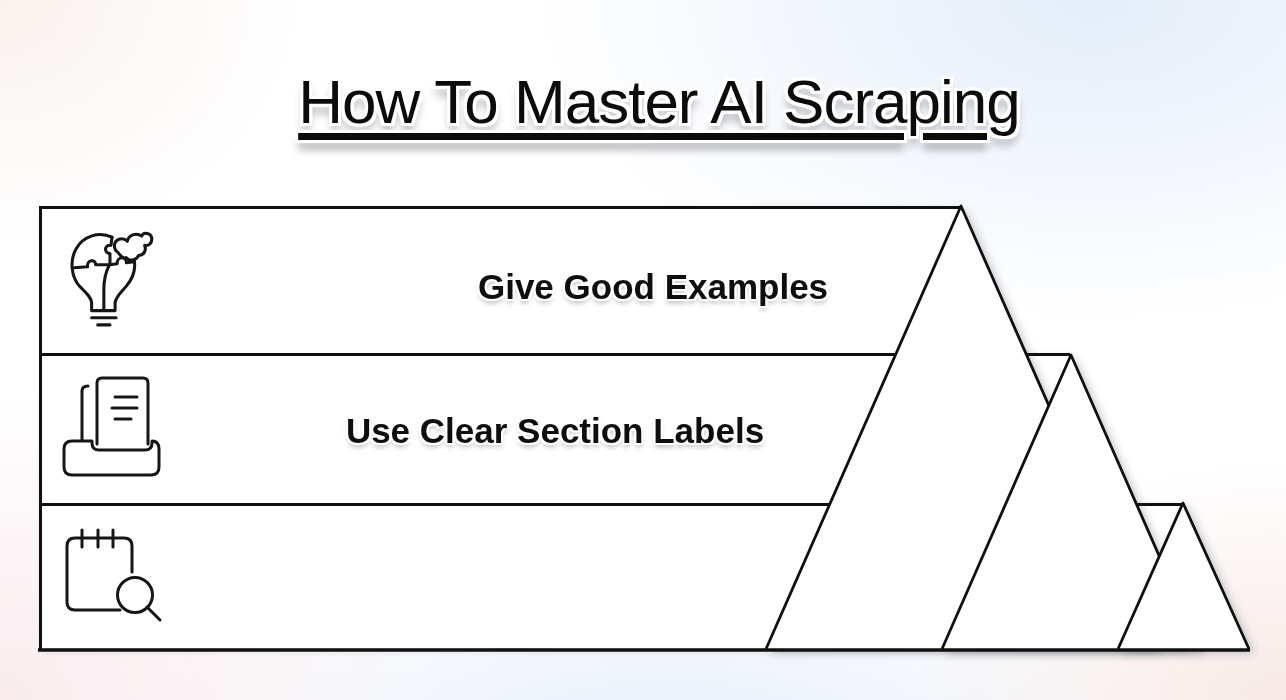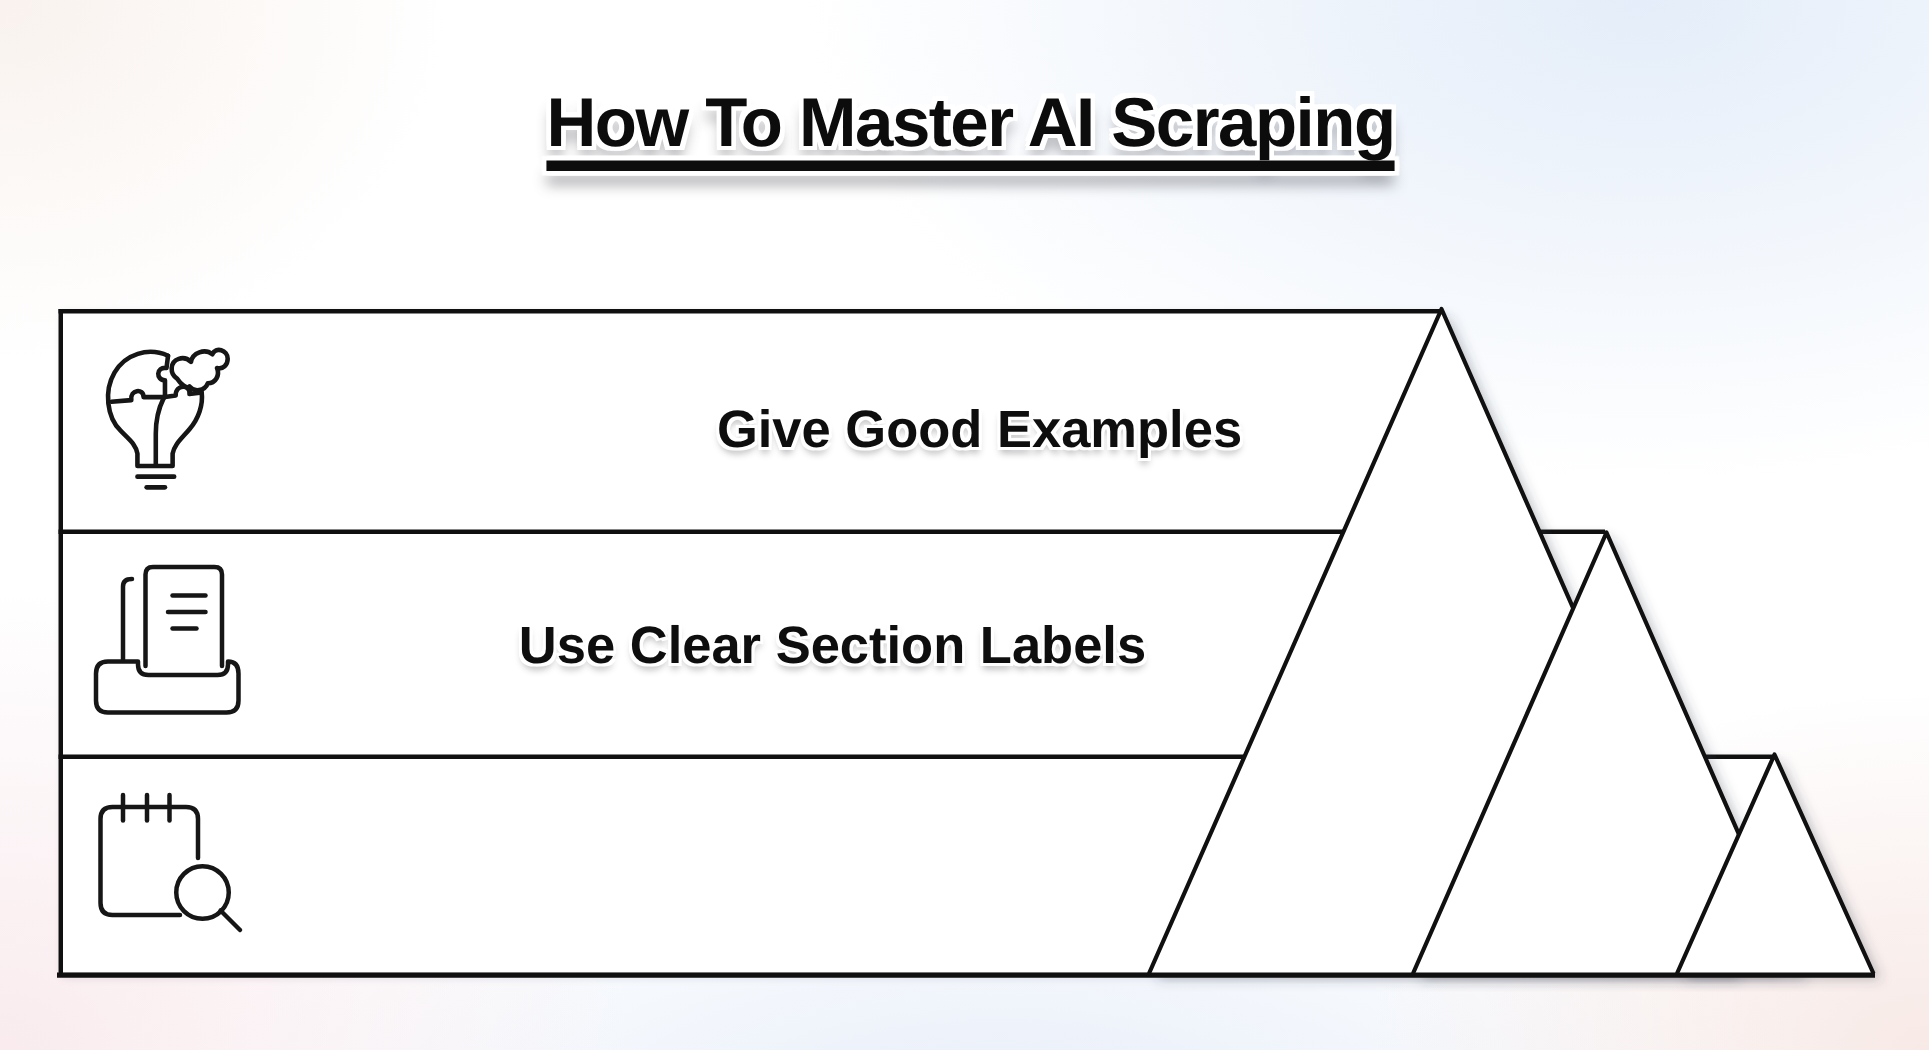--- a/index.html
+++ b/index.html
@@ -13,24 +13,24 @@
       radial-gradient(620px 400px at 100% 100%, #f7e9e6 0%, rgba(247,233,230,0) 60%),
       radial-gradient(760px 560px at 0% 100%, #f9ebee 0%, rgba(249,235,238,0) 55%),
       radial-gradient(900px 320px at 52% 106%, #e7eef9 0%, rgba(231,238,249,0) 62%),
       radial-gradient(520px 420px at 0% 0%, #f9f2ee 0%, rgba(249,242,238,0) 58%),
       #ffffff;
   }
   .title{
     position:absolute;
     left:50%; top:50px;
     transform:translateX(-50%);
-    margin:4px;
+    margin:16px;
     white-space:nowrap;
-    font-size:46px;
-    font-weight:bold;
+    font-size:62px;
+    font-weight:normal;
     letter-spacing:-1px;
     color:#0c0c0c;
     text-decoration:underline;
     text-decoration-thickness:7px;
     text-underline-offset:10px;
     text-shadow:
       -3px -3px 0 #ffffff, 3px -3px 0 #ffffff,
       -3px 3px 0 #ffffff, 3px 3px 0 #ffffff,
       -3px 0 0 #ffffff, 3px 0 0 #ffffff,
       0 -3px 0 #ffffff, 0 3px 0 #ffffff,

